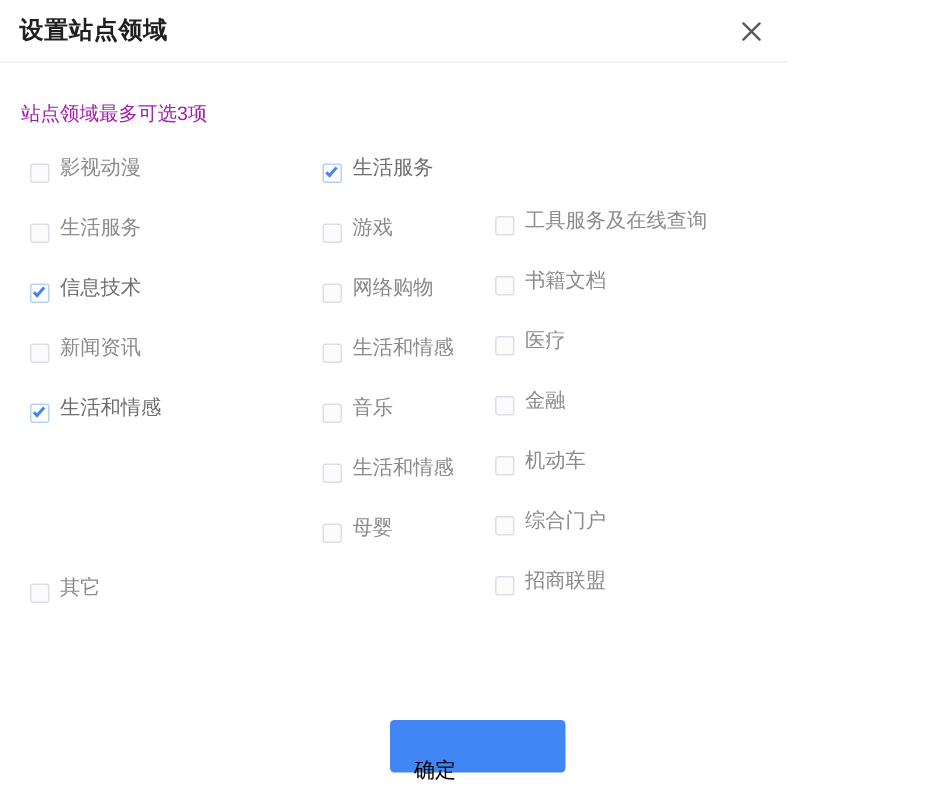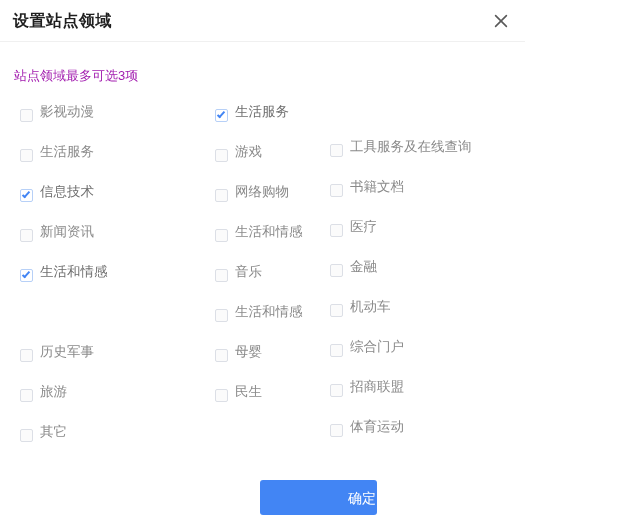--- a/index.html
+++ b/index.html
@@ -139,27 +139,27 @@
   }
   .confirm-btn {
     position: absolute;
     left: 260px;
     top: 10px;
     width: 117px;
     height: 35px;
     background: #4285f4;
     border: none;
     border-radius: 3px;
-    color: #ffffff;
+    color: #000000;
     font-size: 14px;
     font-family: "Liberation Sans", "DejaVu Sans", sans-serif;
     cursor: pointer;
     line-height: 35px;
-    text-align: right;
-    padding: 1px;
+    text-align: left;
+    padding: 16px;
   }
 </style>
 </head>
 <body>
 
 <div class="dialog">
 
   <div class="dialog-header">
     <div class="dialog-title">设置站点领域</div>
     <div class="close-btn">
@@ -249,45 +249,27 @@
           <div class="option col1">
             <span class="cb"></span>
             <span class="option-label">生活和情感</span>
           </div>
           <div class="option col2">
             <span class="cb"></span>
             <span class="option-label">综合门户</span>
           </div>
         </div>
         <div class="option-row">
-          <div class="option col0">
-            <span class="cb"></span>
-            <span class="option-label">历史军事</span>
-          </div>
           <div class="option col1">
             <span class="cb"></span>
             <span class="option-label">母婴</span>
           </div>
           <div class="option col2">
             <span class="cb"></span>
             <span class="option-label">招商联盟</span>
-          </div>
-        </div>
-        <div class="option-row">
-          <div class="option col0">
-            <span class="cb"></span>
-            <span class="option-label">旅游</span>
-          </div>
-          <div class="option col1">
-            <span class="cb"></span>
-            <span class="option-label">民生</span>
-          </div>
-          <div class="option col2">
-            <span class="cb"></span>
-            <span class="option-label">体育运动</span>
           </div>
         </div>
         <div class="option-row">
           <div class="option col0">
             <span class="cb"></span>
             <span class="option-label">其它</span>
           </div>
         </div>
       </div>
   </div>

